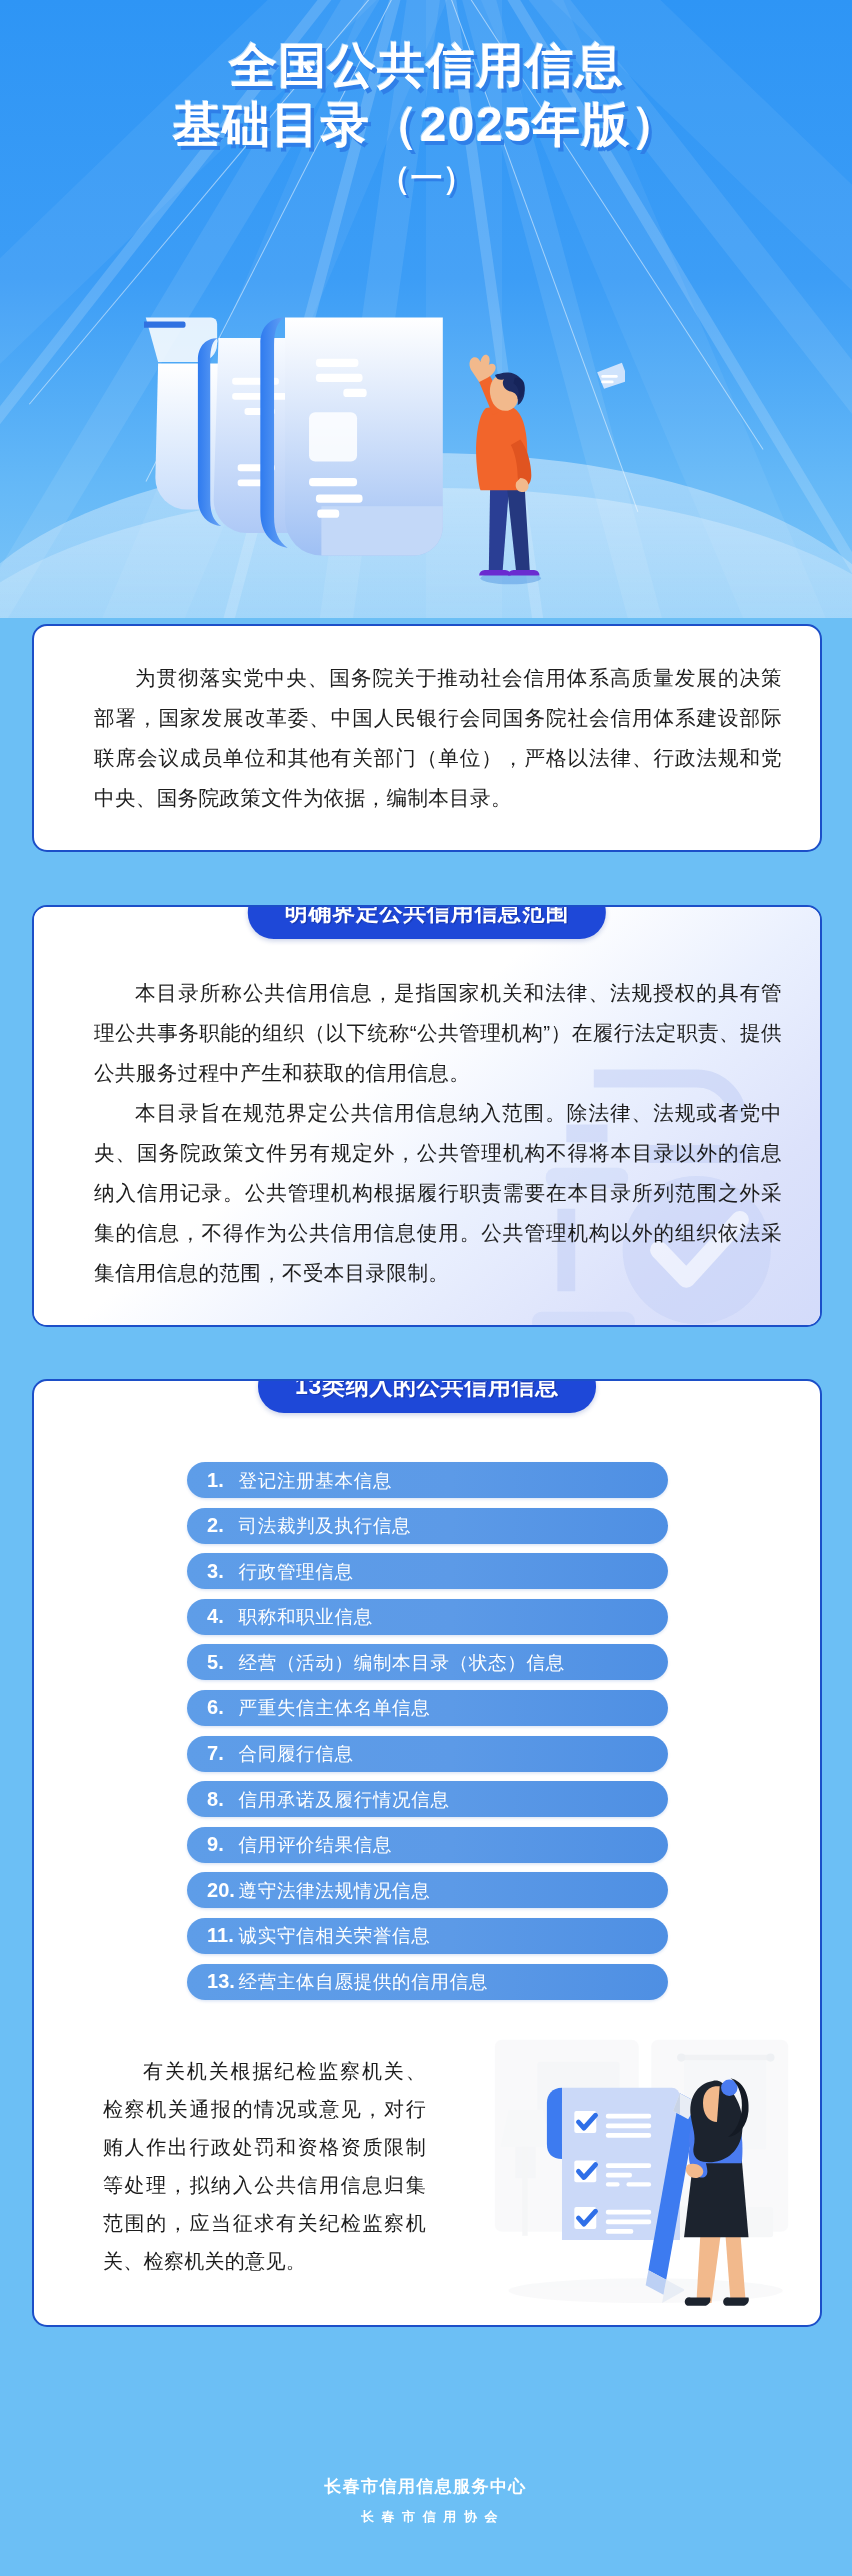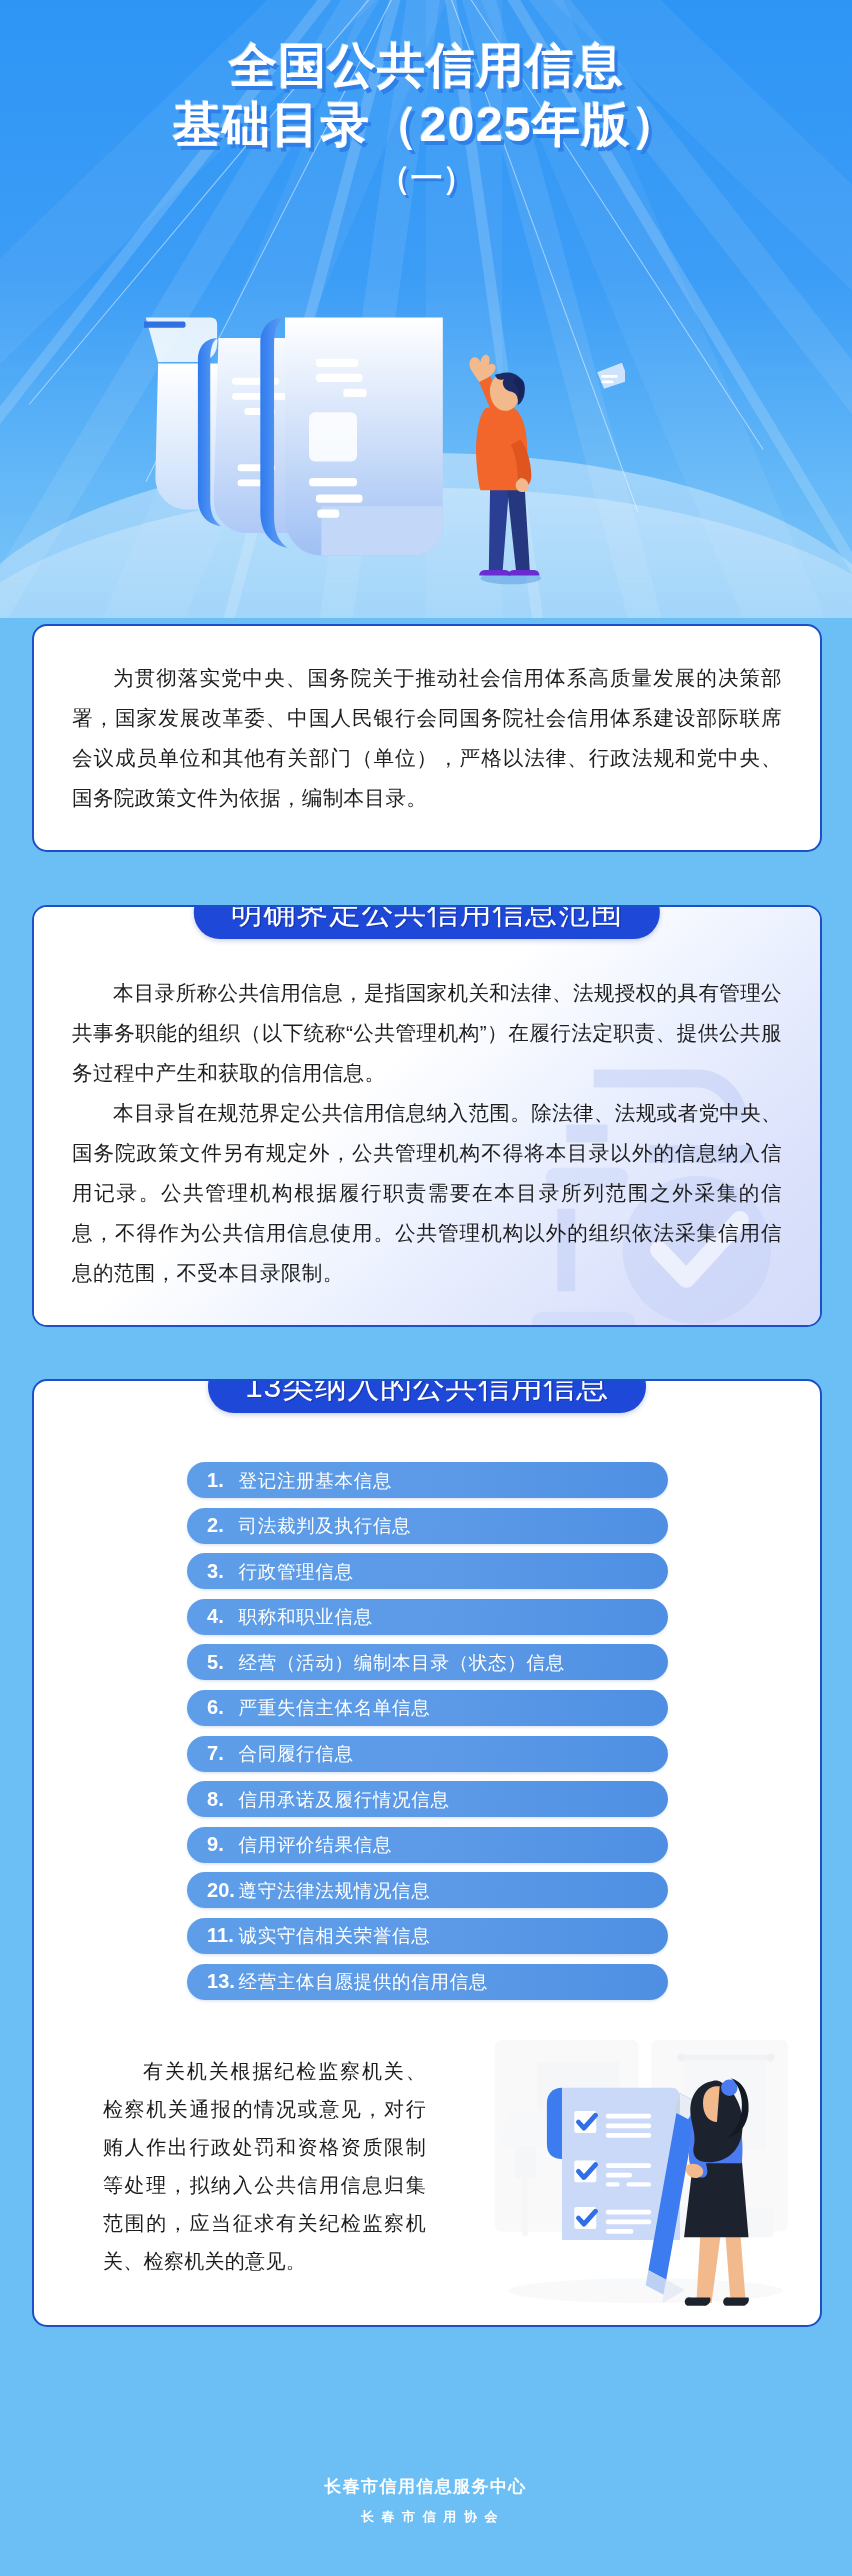--- a/index.html
+++ b/index.html
@@ -91,21 +91,21 @@
   
   .card {
     position: absolute;
     left: 32px;
     width: 790px;
     background: #ffffff;
     border: 2.1px solid #1C4FC8;
     border-radius: 15px;
     overflow: hidden;
   }
-  .card-body { position: relative; z-index: 3; padding: 32px 38px 32px 38px; }
+  .card-body { position: relative; z-index: 3; padding: 32px 38px 32px 38px; margin-left: 22px; }
 
   .para {
     font-size: 20.6px;
     line-height: 40px;
     color: #1d1d1d;
     text-indent: 41px;
     text-align: justify;
     letter-spacing: 0.3px;
   }
   .para + .para { margin-top: 0; }
@@ -116,23 +116,23 @@
     left: 50%;
     transform: translateX(-50%);
     background: #1E48D8;
     border-radius: 26px;
     padding: 9.6px 37px 11px;
     z-index: 20;
     box-shadow: 0 2.1px 5.5px rgba(20,50,150,0.22);
   }
   .sec-head span {
     display: block;
-    font-size: 32px;
+    font-size: 23px;
     line-height: 32px;
-    font-weight: normal;
+    font-weight: bold;
     color: #ffffff;
     white-space: nowrap;
     letter-spacing: 0.7px;
     text-shadow: 1.4px 1.4px 0 rgba(20,40,140,0.45);
   }
 
   
   .watermark {
     position: absolute;
     right: -20.6px; bottom: -27.5px;

